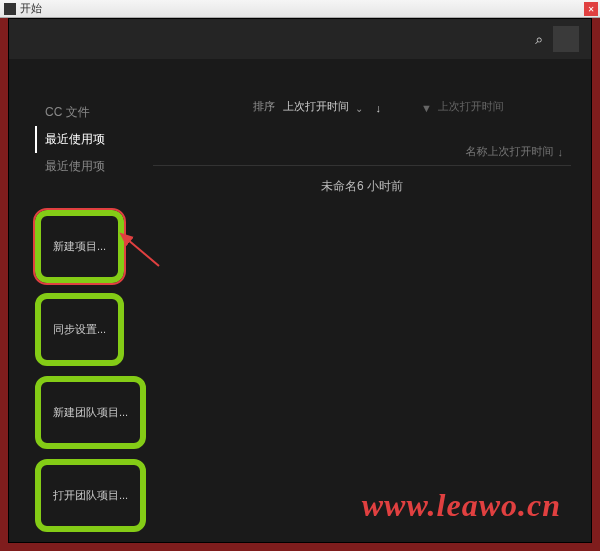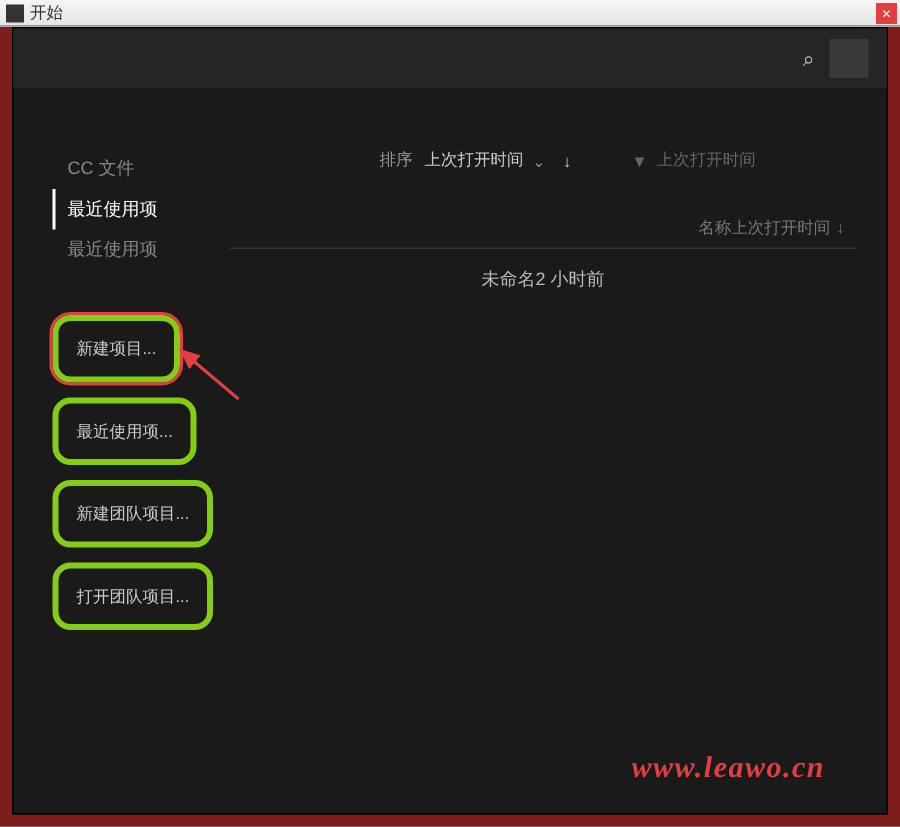--- a/index.html
+++ b/index.html
@@ -10,36 +10,36 @@
 .close-btn{position:absolute;right:2px;top:2px;width:14px;height:14px;background:#e04040;color:#fff;font-size:8px;display:flex;align-items:center;justify-content:center;cursor:pointer}
 .app-body{position:absolute;left:8px;top:18px;right:8px;bottom:8px;background:#1a1a1a;border:1px solid #000}
 .app-header{height:40px;background:#252525;display:flex;align-items:center;justify-content:flex-end;padding-right:12px;gap:10px}
 .search-icon{color:#ccc;font-size:14px;cursor:pointer}
 .header-box{width:26px;height:26px;background:#3a3a3a}
 .content{display:flex;padding:40px 20px 0 20px;height:calc(100% - 40px)}
 .sidebar{width:120px;padding-left:6px}
 .side-group{margin-bottom:30px}
 .side-item{font-size:12px;color:#888;padding:5px 0 5px 10px;cursor:pointer}
 .side-item.active{color:#fff;border-left:2px solid #fff;padding-left:8px}
-.side-btn{display:block;border:4px solid #84cc16;background:transparent;color:#ccc;font-size:11px;padding:11px 12px;border-radius:12px;margin-bottom:10px;cursor:pointer;min-width:72px;text-align:center}
+.side-btn{display:block;border:6px solid #84cc16;background:transparent;color:#ccc;font-size:11px;padding:23px 12px;border-radius:12px;margin-bottom:10px;cursor:pointer;min-width:72px;text-align:center}
 .side-btn.highlighted{outline:2px solid #e04040;outline-offset:0}
 .main{flex:1;padding-left:4px}
 .sort-row{display:flex;align-items:flex-end;font-size:11px;color:#999;margin-bottom:30px;padding-left:100px}
 .sort-label{margin-right:8px}
 .sort-value{color:#ccc;margin-right:6px}
 .chev{color:#999;margin-right:12px;font-size:10px}
 .arrow-down{color:#ccc;margin-right:40px;font-size:11px}
 .filter-icon{color:#666;margin-right:6px;font-size:11px}
 .filter-text{color:#666}
 .table-header{display:flex;justify-content:flex-end;font-size:11px;color:#777;padding:0 8px 6px 8px}
 .th-right{display:flex;align-items:center;gap:4px}
 .divider{height:1px;background:#333;margin-bottom:8px}
 .table-row{display:flex;justify-content:center;font-size:12px;color:#bbb;padding:4px 8px}
 .red-arrow{position:absolute;left:110px;top:212px;pointer-events:none}
-.watermark{position:absolute;right:41px;bottom:18px;font-family:"Comic Sans MS",cursive;font-style:italic;font-size:20px;color:#e04040;font-weight:bold;letter-spacing:1px}
+.watermark{position:absolute;right:30px;bottom:18px;font-family:"Comic Sans MS",cursive;font-style:italic;font-size:32px;color:#e04040;font-weight:bold;letter-spacing:1px}
 </style>
 </head>
 <body>
 
 <div class="window">
   <div class="titlebar">
     <div class="titlebar-icon"></div>
     <span>开始</span>
     <div class="close-btn">✕</div>
   </div>
@@ -51,21 +51,21 @@
     </div>
 
     <div class="content">
       <div class="sidebar">
         <div class="side-group">
           <div class="side-item">CC 文件</div>
           <div class="side-item active">最近使用项</div>
           <div class="side-item">最近使用项</div>
         </div>
         <button class="side-btn highlighted">新建项目...</button>
-        <button class="side-btn">最近使用项...</button>
+        <button class="side-btn">同步设置...</button>
         <button class="side-btn">新建团队项目...</button>
         <button class="side-btn">打开团队项目...</button>
       </div>
 
       <div class="main">
         <div class="sort-row">
           <span class="sort-label">排序</span>
           <span class="sort-value">上次打开时间</span>
           <span class="chev">⌄</span>
           <span class="arrow-down">↓</span>
@@ -76,21 +76,21 @@
         <div class="table-header">
           <span>名称</span>
           <span class="th-right">
             <span>上次打开时间</span>
             <span>↓</span>
           </span>
         </div>
         <div class="divider"></div>
         <div class="table-row">
           <span>未命名</span>
-          <span>2 小时前</span>
+          <span>6 小时前</span>
         </div>
       </div>
     </div>
 
     <svg class="red-arrow" width="50" height="40">
       <defs>
           <marker id="ah" markerWidth="8" markerHeight="8" refX="2" refY="3" orient="auto">
             <path d="M0,0 L0,6 L7,3 z" fill="#e04040"></path>
           </marker>
         </defs>

